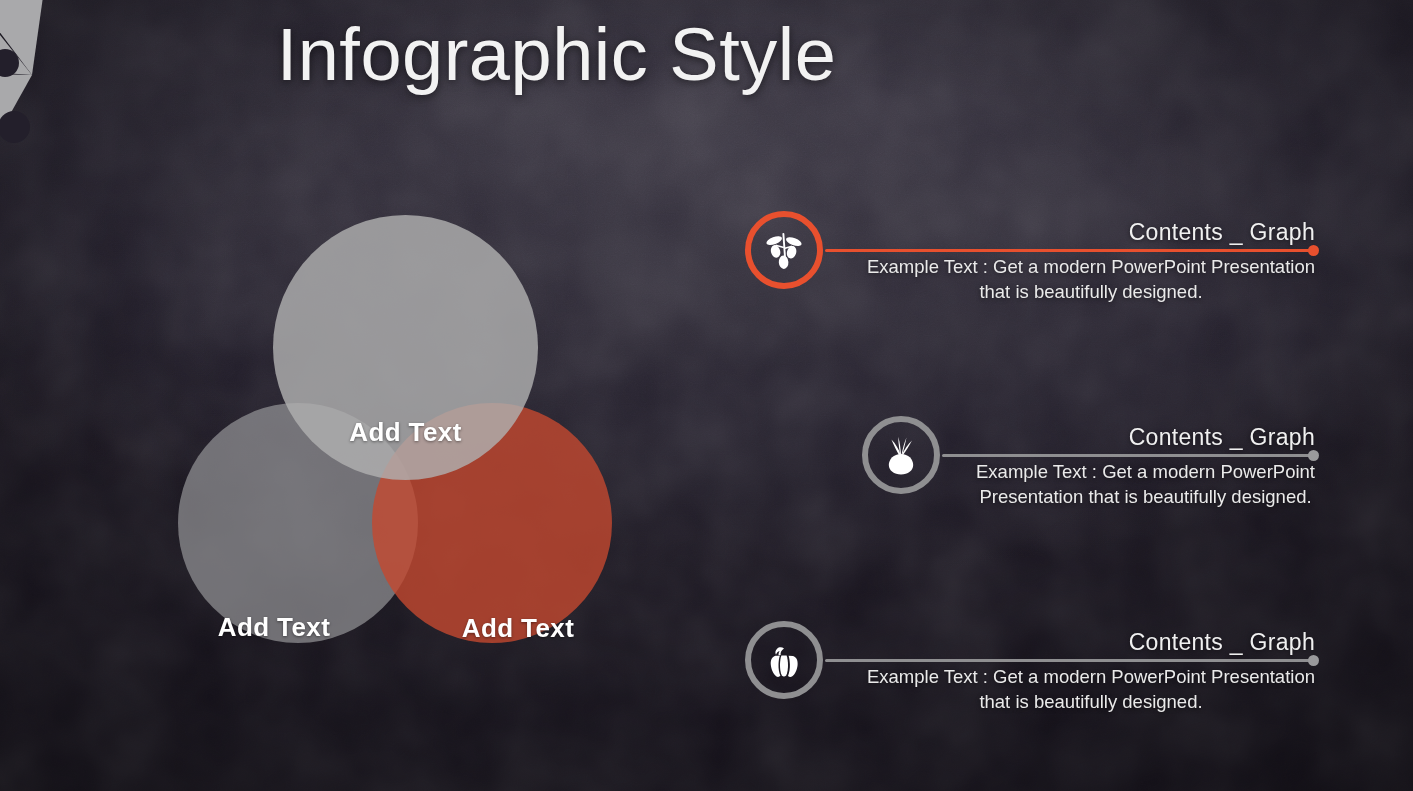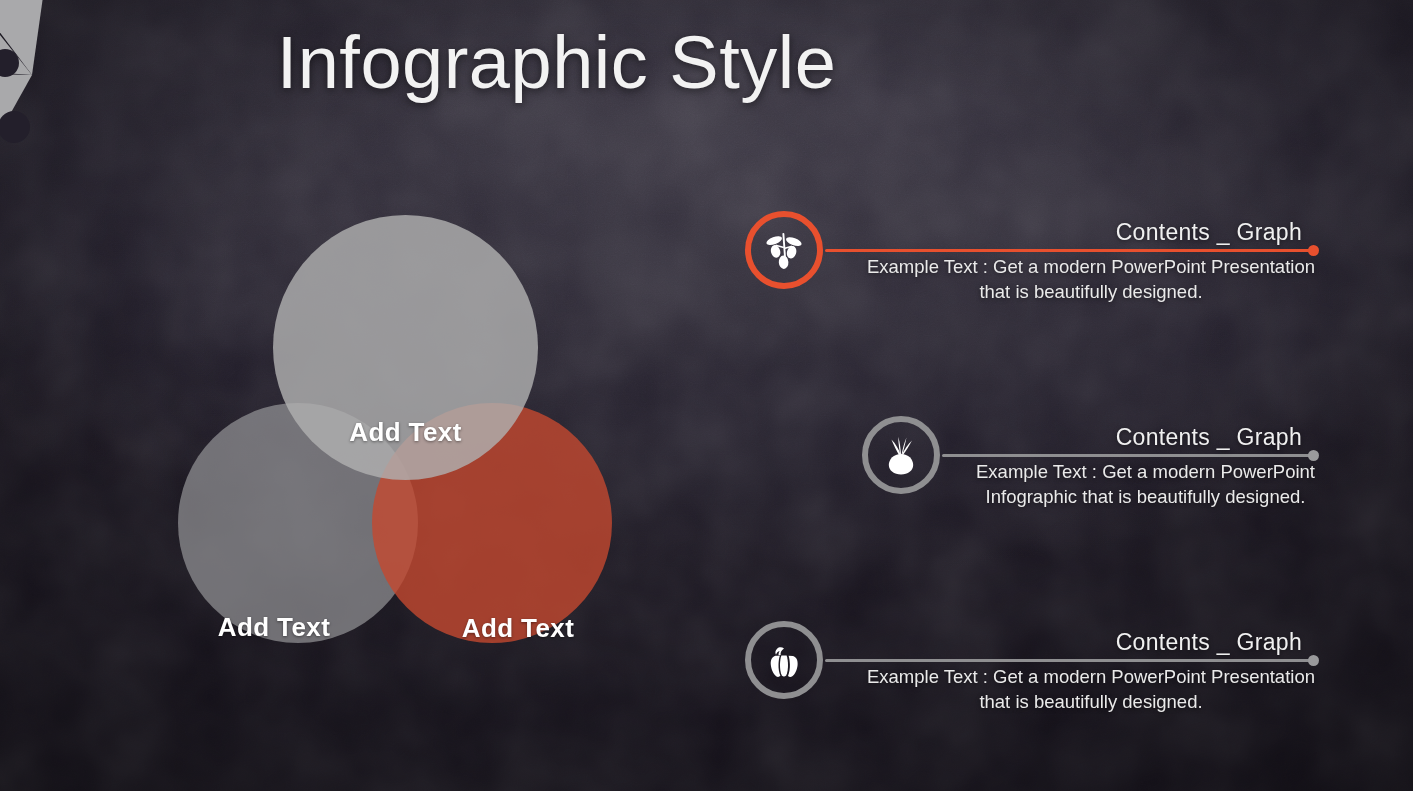--- a/index.html
+++ b/index.html
@@ -26,21 +26,21 @@
   }
   .bg-smudge{
     position:absolute;inset:0;opacity:.5;
   }
 
   
   .deco-pizza{position:absolute;left:-118px;top:-120px;width:300px;height:390px;}
 
   
   .title{
-    position:absolute;left:0;top:26px;width:1413px;
+    position:absolute;left:0;top:18px;width:1413px;
     text-align:center;
     color:#f2f2f2;
     font-size:74px;
     font-weight:300;
     letter-spacing:.5px;
     line-height:1;
     text-shadow:0 2px 8px rgba(0,0,0,.55);
     padding-right:300px;
     box-sizing:border-box;
   }
@@ -80,21 +80,21 @@
     box-sizing:border-box;
     display:flex;align-items:center;justify-content:center;
   }
   .r-line{
     position:absolute;height:3px;border-radius:2px;
   }
   .r-dot{
     position:absolute;width:11px;height:11px;border-radius:50%;
   }
   .r-head{
-    position:absolute;right:13px;
+    position:absolute;right:0;
     color:#f0f0f0;font-size:23px;font-weight:400;letter-spacing:.3px;
     white-space:nowrap;
     text-shadow:0 1px 4px rgba(0,0,0,.5);
   }
   .r-body{
     position:absolute;right:0;
     color:#eaeaea;font-size:18.5px;font-weight:400;line-height:25px;
     text-align:center;white-space:pre-line;
     text-shadow:0 1px 4px rgba(0,0,0,.5);
   }
@@ -188,21 +188,21 @@
           <path d="M23.0 22.3 C22.6 16.8 21.9 10.2 20.2 5.0 c0.2 6.2 1.1 12.6 1.9 17.4 Z"></path>
           <path d="M23.6 22.3 C24.6 16.8 26.3 10.4 28.5 5.4 c-1.2 6.1 -2.9 12.3 -4.1 17.0 Z"></path>
           <path d="M24.0 22.5 C26.4 17.8 30.0 12.2 34.0 8.6 c-2.9 5.6 -6.4 10.8 -9.0 14.4 Z"></path>
         </g>
       </svg>
     </div>
     <div class="r-line" style="left:80px;top:38px;width:370px;background:#8f8f91;"></div>
     <div class="r-dot" style="left:446px;top:34px;background:#9a9a9c;"></div>
     <div class="r-head" style="top:8px;">Contents _ Graph</div>
     <div class="r-body" style="top:43px;">Example Text : Get a modern PowerPoint
-Infographic that is beautifully designed.</div>
+Presentation that is beautifully designed.</div>
   </div>
 
   <div class="row" style="left:745px;top:621px;width:570px;">
     <div class="r-circle" style="border:6px solid #8f8f91;">
       <svg width="46" height="46" viewBox="0 0 46 46">
         <g fill="#ffffff">
           <path d="M23 11.5 c-2.1 -1.6 -5.0 -1.5 -6.9 0.2 c-1.9 1.7 -2.2 4.2 -1.1 6.0 c0.6 -1.9 1.9 -3.3 3.6 -3.8 c-1.0 1.6 -1.3 3.3 -0.9 4.7 l2.0 -0.6 c-0.5 -2.3 0.6 -4.8 3.3 -6.5 Z"></path>
           <path d="M14.4 18.8 c-3.3 0.9 -5.0 4.4 -4.6 9.0 c0.4 4.6 2.7 9.5 5.3 11.4 c1.6 1.2 3.2 0.7 4.3 -0.4 c-1.4 -3.0 -2.0 -7.2 -1.9 -11.3 c0.1 -3.6 0.6 -6.7 1.3 -8.8 Z"></path>
           <path d="M20.4 18.4 c-0.8 2.2 -1.3 5.4 -1.4 9.1 c-0.1 4.1 0.5 8.2 1.8 11.0 c0.8 0.8 1.6 1.1 2.2 1.1 c0.7 0 1.4 -0.3 2.2 -1.1 c1.3 -2.8 1.9 -6.9 1.8 -11.0 c-0.1 -3.7 -0.6 -6.9 -1.4 -9.1 Z"></path>
           <path d="M27.6 18.8 c0.7 2.1 1.2 5.2 1.3 8.8 c0.1 4.1 -0.5 8.3 -1.9 11.3 c1.1 1.1 2.7 1.6 4.3 0.4 c2.6 -1.9 4.9 -6.8 5.3 -11.4 c0.4 -4.6 -1.3 -8.1 -4.6 -9.0 Z"></path>

